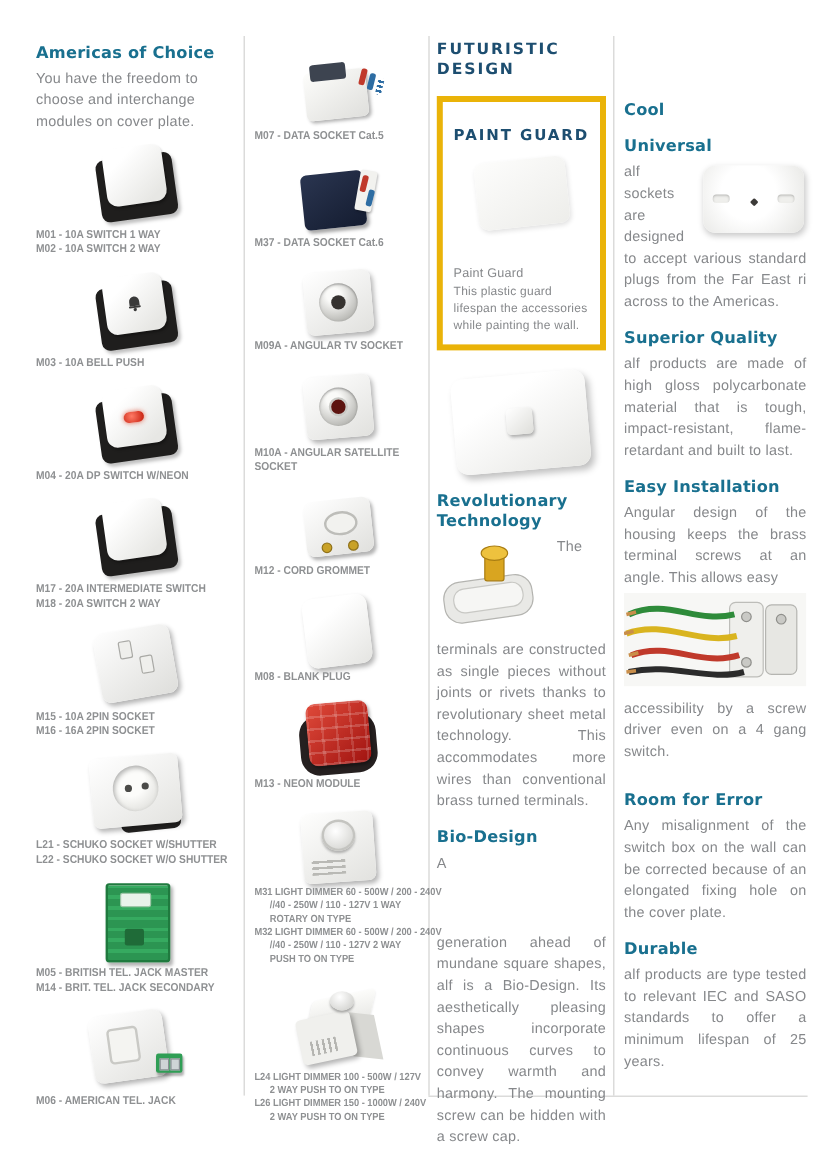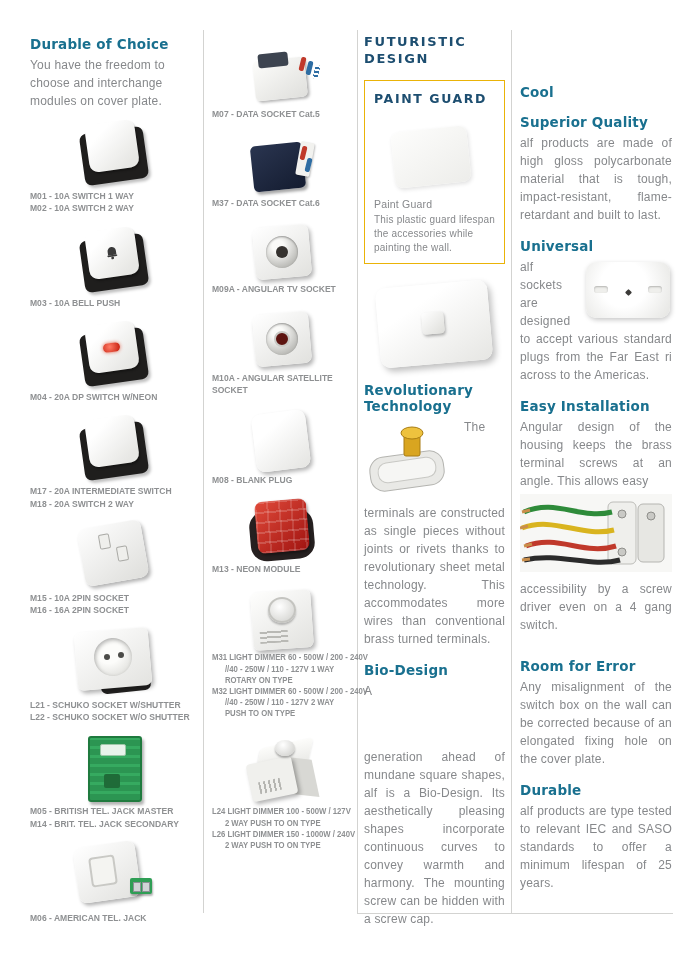--- a/index.html
+++ b/index.html
@@ -133,21 +133,21 @@
       box-shadow:0 1px 2px rgba(0,0,0,.15);}
   .dimc .front{position:absolute;left:12px;top:28px;width:46px;height:38px;border-radius:4px;
       background:#f0f0ed;transform:rotate(-12deg);box-shadow:2px 3px 4px rgba(0,0,0,.3);}
   .dimc .side{position:absolute;left:54px;top:26px;width:24px;height:38px;background:#d8d8d4;
       transform:rotate(-12deg) skewY(18deg);}
   .dimc .knob{position:absolute;left:38px;top:8px;width:20px;height:16px;border-radius:50%;
       background:radial-gradient(circle at 40% 30%,#ffffff,#c9c9c5);box-shadow:0 2px 2px rgba(0,0,0,.3);}
   .dimc .vents{position:absolute;left:22px;top:48px;width:22px;height:12px;transform:rotate(-12deg);
       background:repeating-linear-gradient(90deg,#b5b5b1 0 2px,rgba(0,0,0,0) 2px 5px);}
   
-  .pgbox{border:1px solid #eab308;margin-top:12px;height:162px;position:relative;padding:10px 9px;}
+  .pgbox{border:5px solid #eab308;margin-top:12px;height:162px;position:relative;padding:20px 9px;}
   .pgplate{position:absolute;left:28px;top:48px;width:76px;height:56px;border-radius:8px;
       background:linear-gradient(150deg,#fdfdfc,#ededea);box-shadow:1px 2px 4px rgba(0,0,0,.12);
       transform:rotate(-6deg);}
   .pgcap{position:absolute;left:9px;bottom:8px;right:9px;}
   .plate3{position:relative;width:126px;height:96px;margin:14px auto 8px;}
   .plate3 .body{position:absolute;left:6px;top:6px;width:112px;height:80px;border-radius:10px;
       background:linear-gradient(150deg,#ffffff 30%,#e6e6e3);transform:rotate(-5deg);
       box-shadow:3px 4px 6px rgba(0,0,0,.25);}
   .plate3 .rock{position:absolute;left:50px;top:34px;width:22px;height:22px;border-radius:4px;
       background:linear-gradient(140deg,#ffffff,#dededa);transform:rotate(-5deg);
@@ -180,21 +180,21 @@
 <body>
 
 <div class="page">
 
   <div class="vline" style="left:203px"></div>
   <div class="vline" style="left:357px"></div>
   <div class="vline" style="left:511px"></div>
   <div class="hline"></div>
 
   <div class="col" id="col1">
-    <div class="h-teal">Durable of Choice</div>
+    <div class="h-teal">Americas of Choice</div>
     <p class="body-txt" style="text-align:left">You have the freedom to choose and interchange modules on cover plate.</p>
 
     <div class="product" style="margin-top:6px">
       <div class="thumb t72">
         <div class="sw">
             <i class="swbase"></i>
             <i class="swcap"></i>
           </div>
       </div>
       <div class="plabel">M01 - 10A SWITCH 1 WAY
@@ -331,20 +331,31 @@
       <div class="thumb t64">
         <div class="tvs sat">
             <i class="body"></i>
             <i class="ring"></i>
             <i class="hole"></i>
           </div>
       </div>
       <div class="plabel">M10A - ANGULAR SATELLITE SOCKET</div>
     </div>
 
+    <div class="product" style="margin-bottom:13px">
+      <div class="thumb t60">
+        <div class="grom">
+            <i class="body"></i>
+            <i class="hole"></i>
+            <i class="bolt b1"></i>
+            <i class="bolt b2"></i>
+          </div>
+      </div>
+      <div class="plabel">M12 - CORD GROMMET</div>
+    </div>
 
     <div class="product" style="margin-bottom:13px">
       <div class="thumb t64">
         <div class="blank">
             <i class="body"></i>
           </div>
       </div>
       <div class="plabel">M08 - BLANK PLUG</div>
     </div>
 
@@ -431,34 +442,34 @@
     <div class="smartrocker"><i class="body"></i></div>
 
   </div>
 
   <div class="col" id="col4">
     <div class="sec">
       <div class="h-teal">Cool</div>
     </div>
 
     <div class="sec">
-      <div class="h-teal">Superior Quality</div>
-      <p class="body-txt">alf products are made of high gloss polycarbonate material that is tough, impact-resistant, flame-retardant and built to last.</p>
-    </div>
-
-    <div class="sec">
       <div class="h-teal">Universal</div>
       <div class="uniplate">
         <i class="body"></i>
           <i class="sl sl1"></i>
           <i class="sl sl2"></i>
           <i class="dot"></i>
       </div>
       <p class="body-txt">alf sockets are designed to accept various standard plugs from the Far East ri across to the Americas.</p>
       <div class="clr"></div>
+    </div>
+
+    <div class="sec">
+      <div class="h-teal">Superior Quality</div>
+      <p class="body-txt">alf products are made of high gloss polycarbonate material that is tough, impact-resistant, flame-retardant and built to last.</p>
     </div>
 
     <div class="sec">
       <div class="h-teal">Easy Installation</div>
       <p class="body-txt">Angular design of the housing keeps the brass terminal screws at an angle. This allows easy</p>
       <svg width="152" height="78" viewBox="0 0 152 78" style="margin:4px 0">
         <rect x="0" y="0" width="152" height="78" fill="#f7f7f5"></rect>
         <rect x="88" y="8" width="28" height="62" rx="5" fill="#efefec" stroke="#bdbdb9"></rect>
         <rect x="118" y="10" width="26" height="58" rx="5" fill="#e7e7e3" stroke="#b5b5b1"></rect>
         <circle cx="102" cy="20" r="4" fill="#c9c9c5" stroke="#8f8f8b"></circle>

